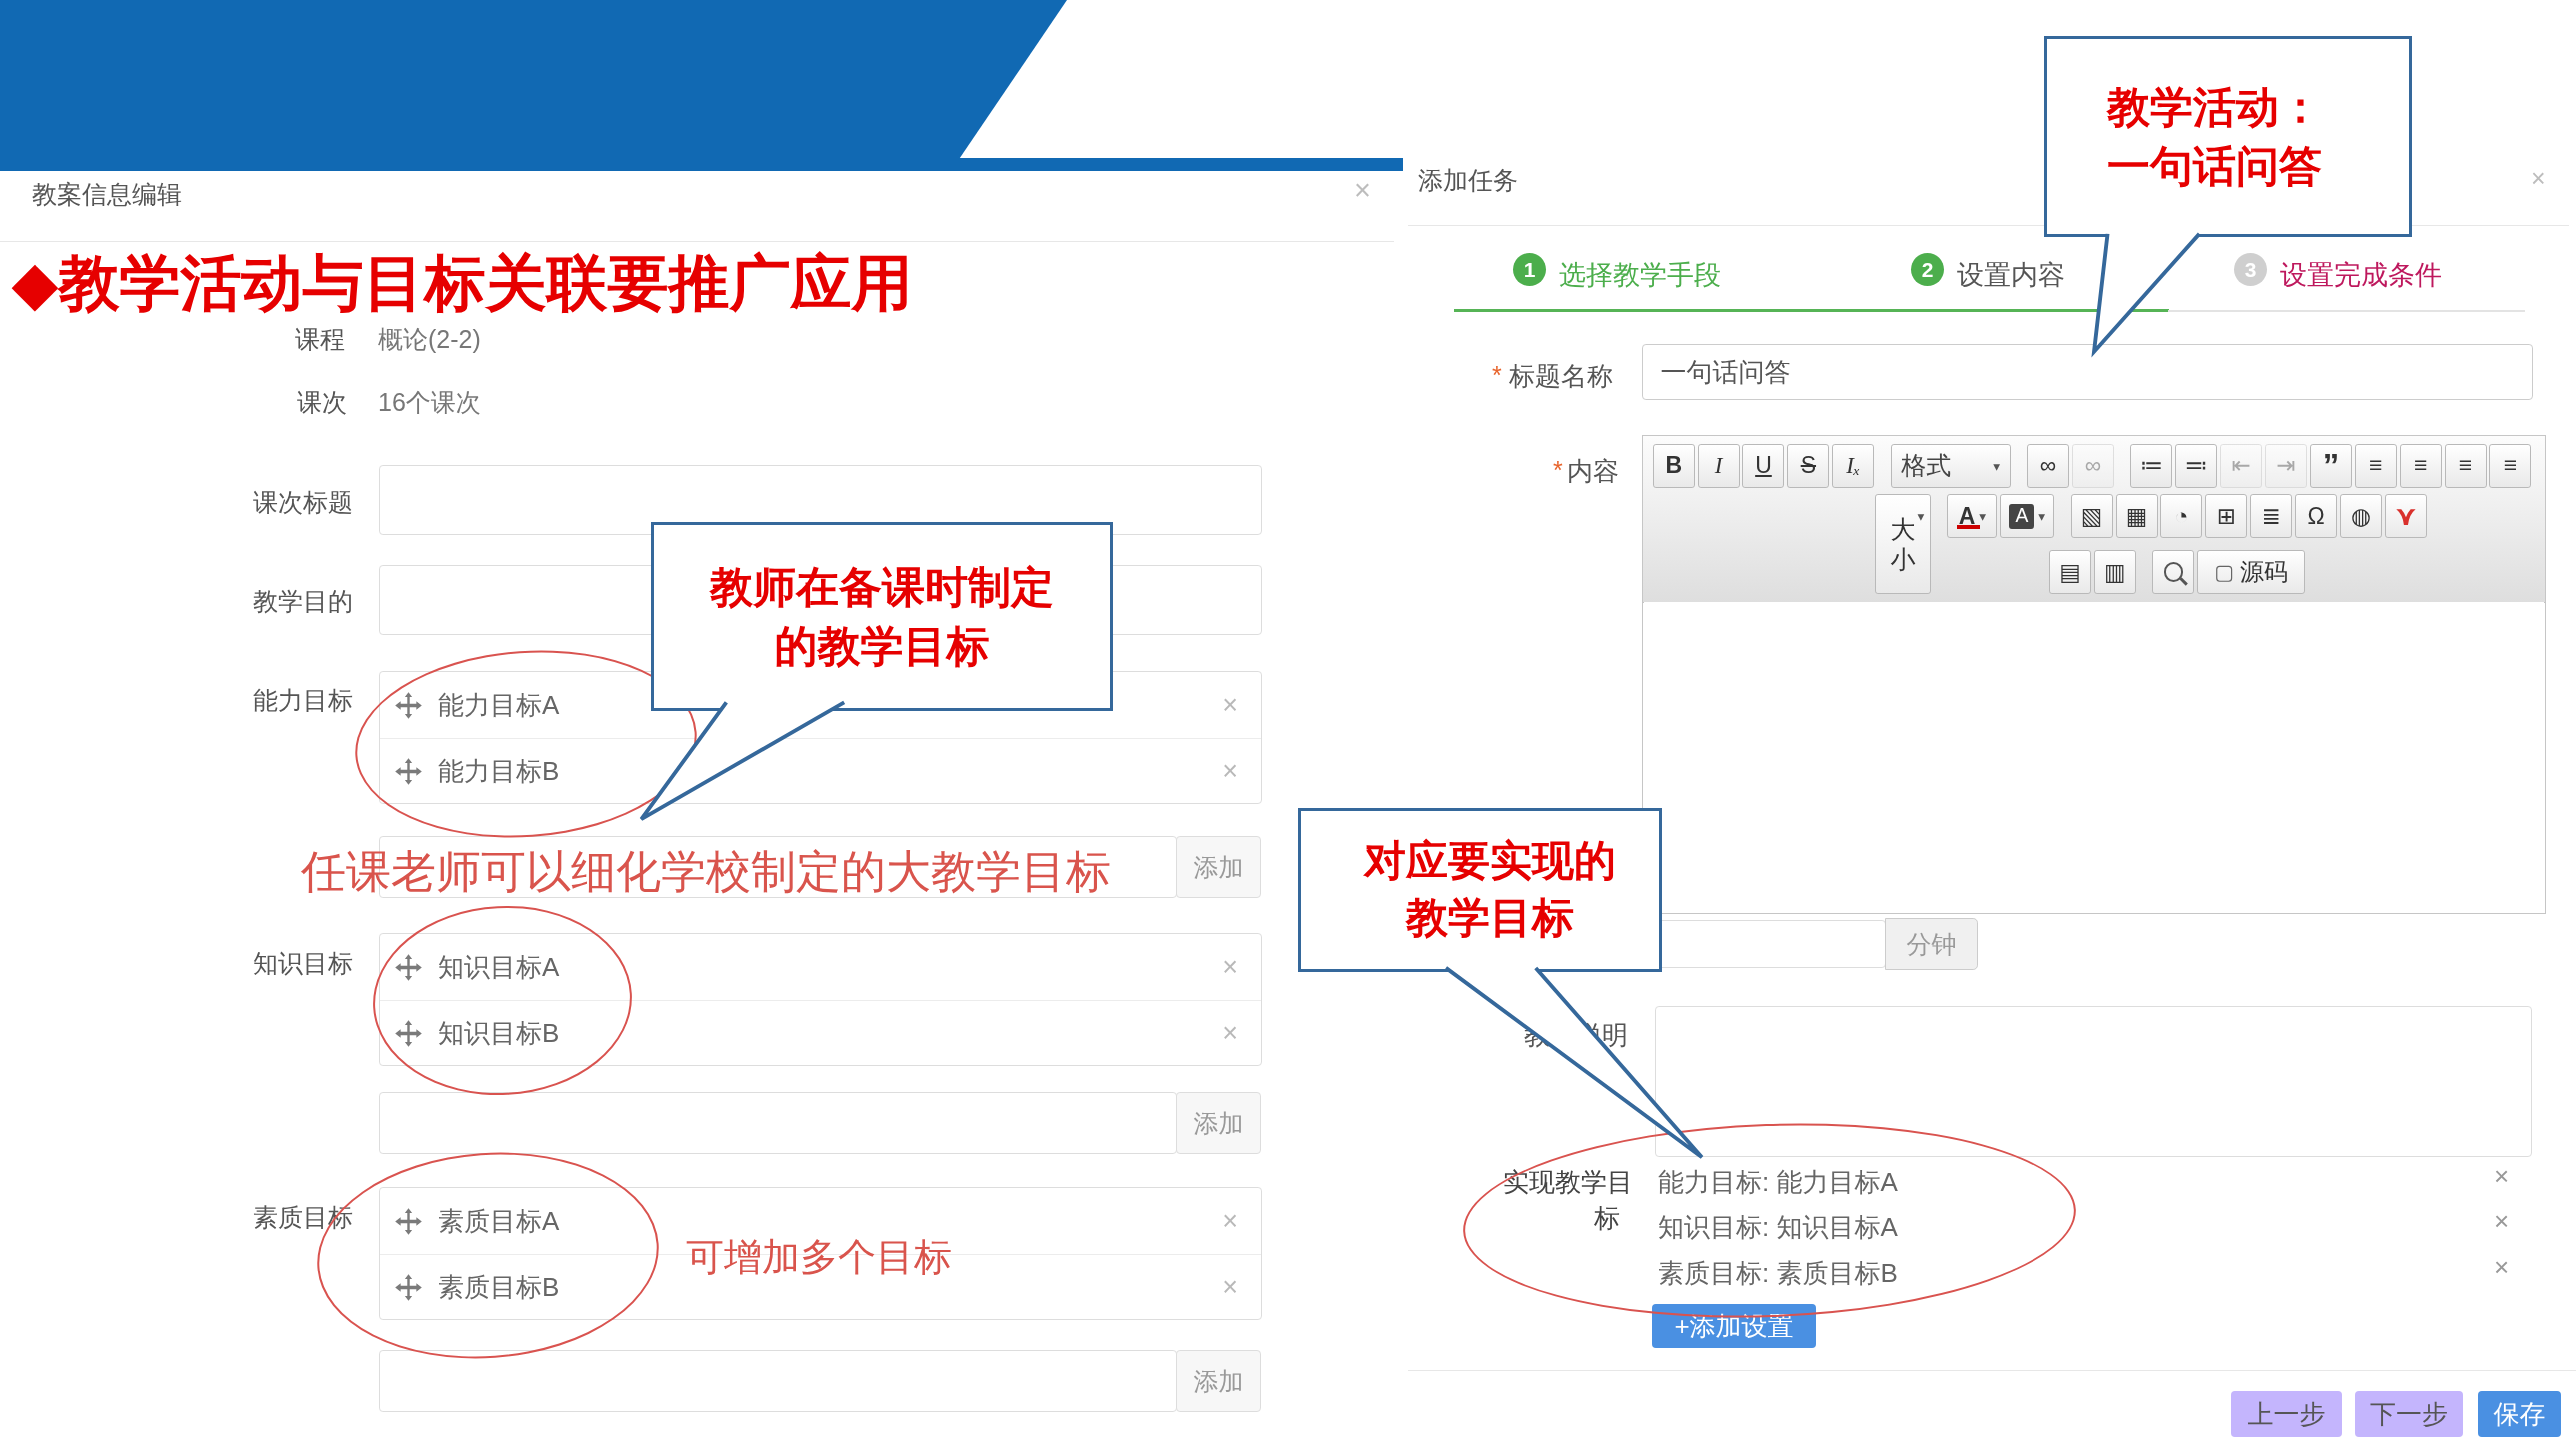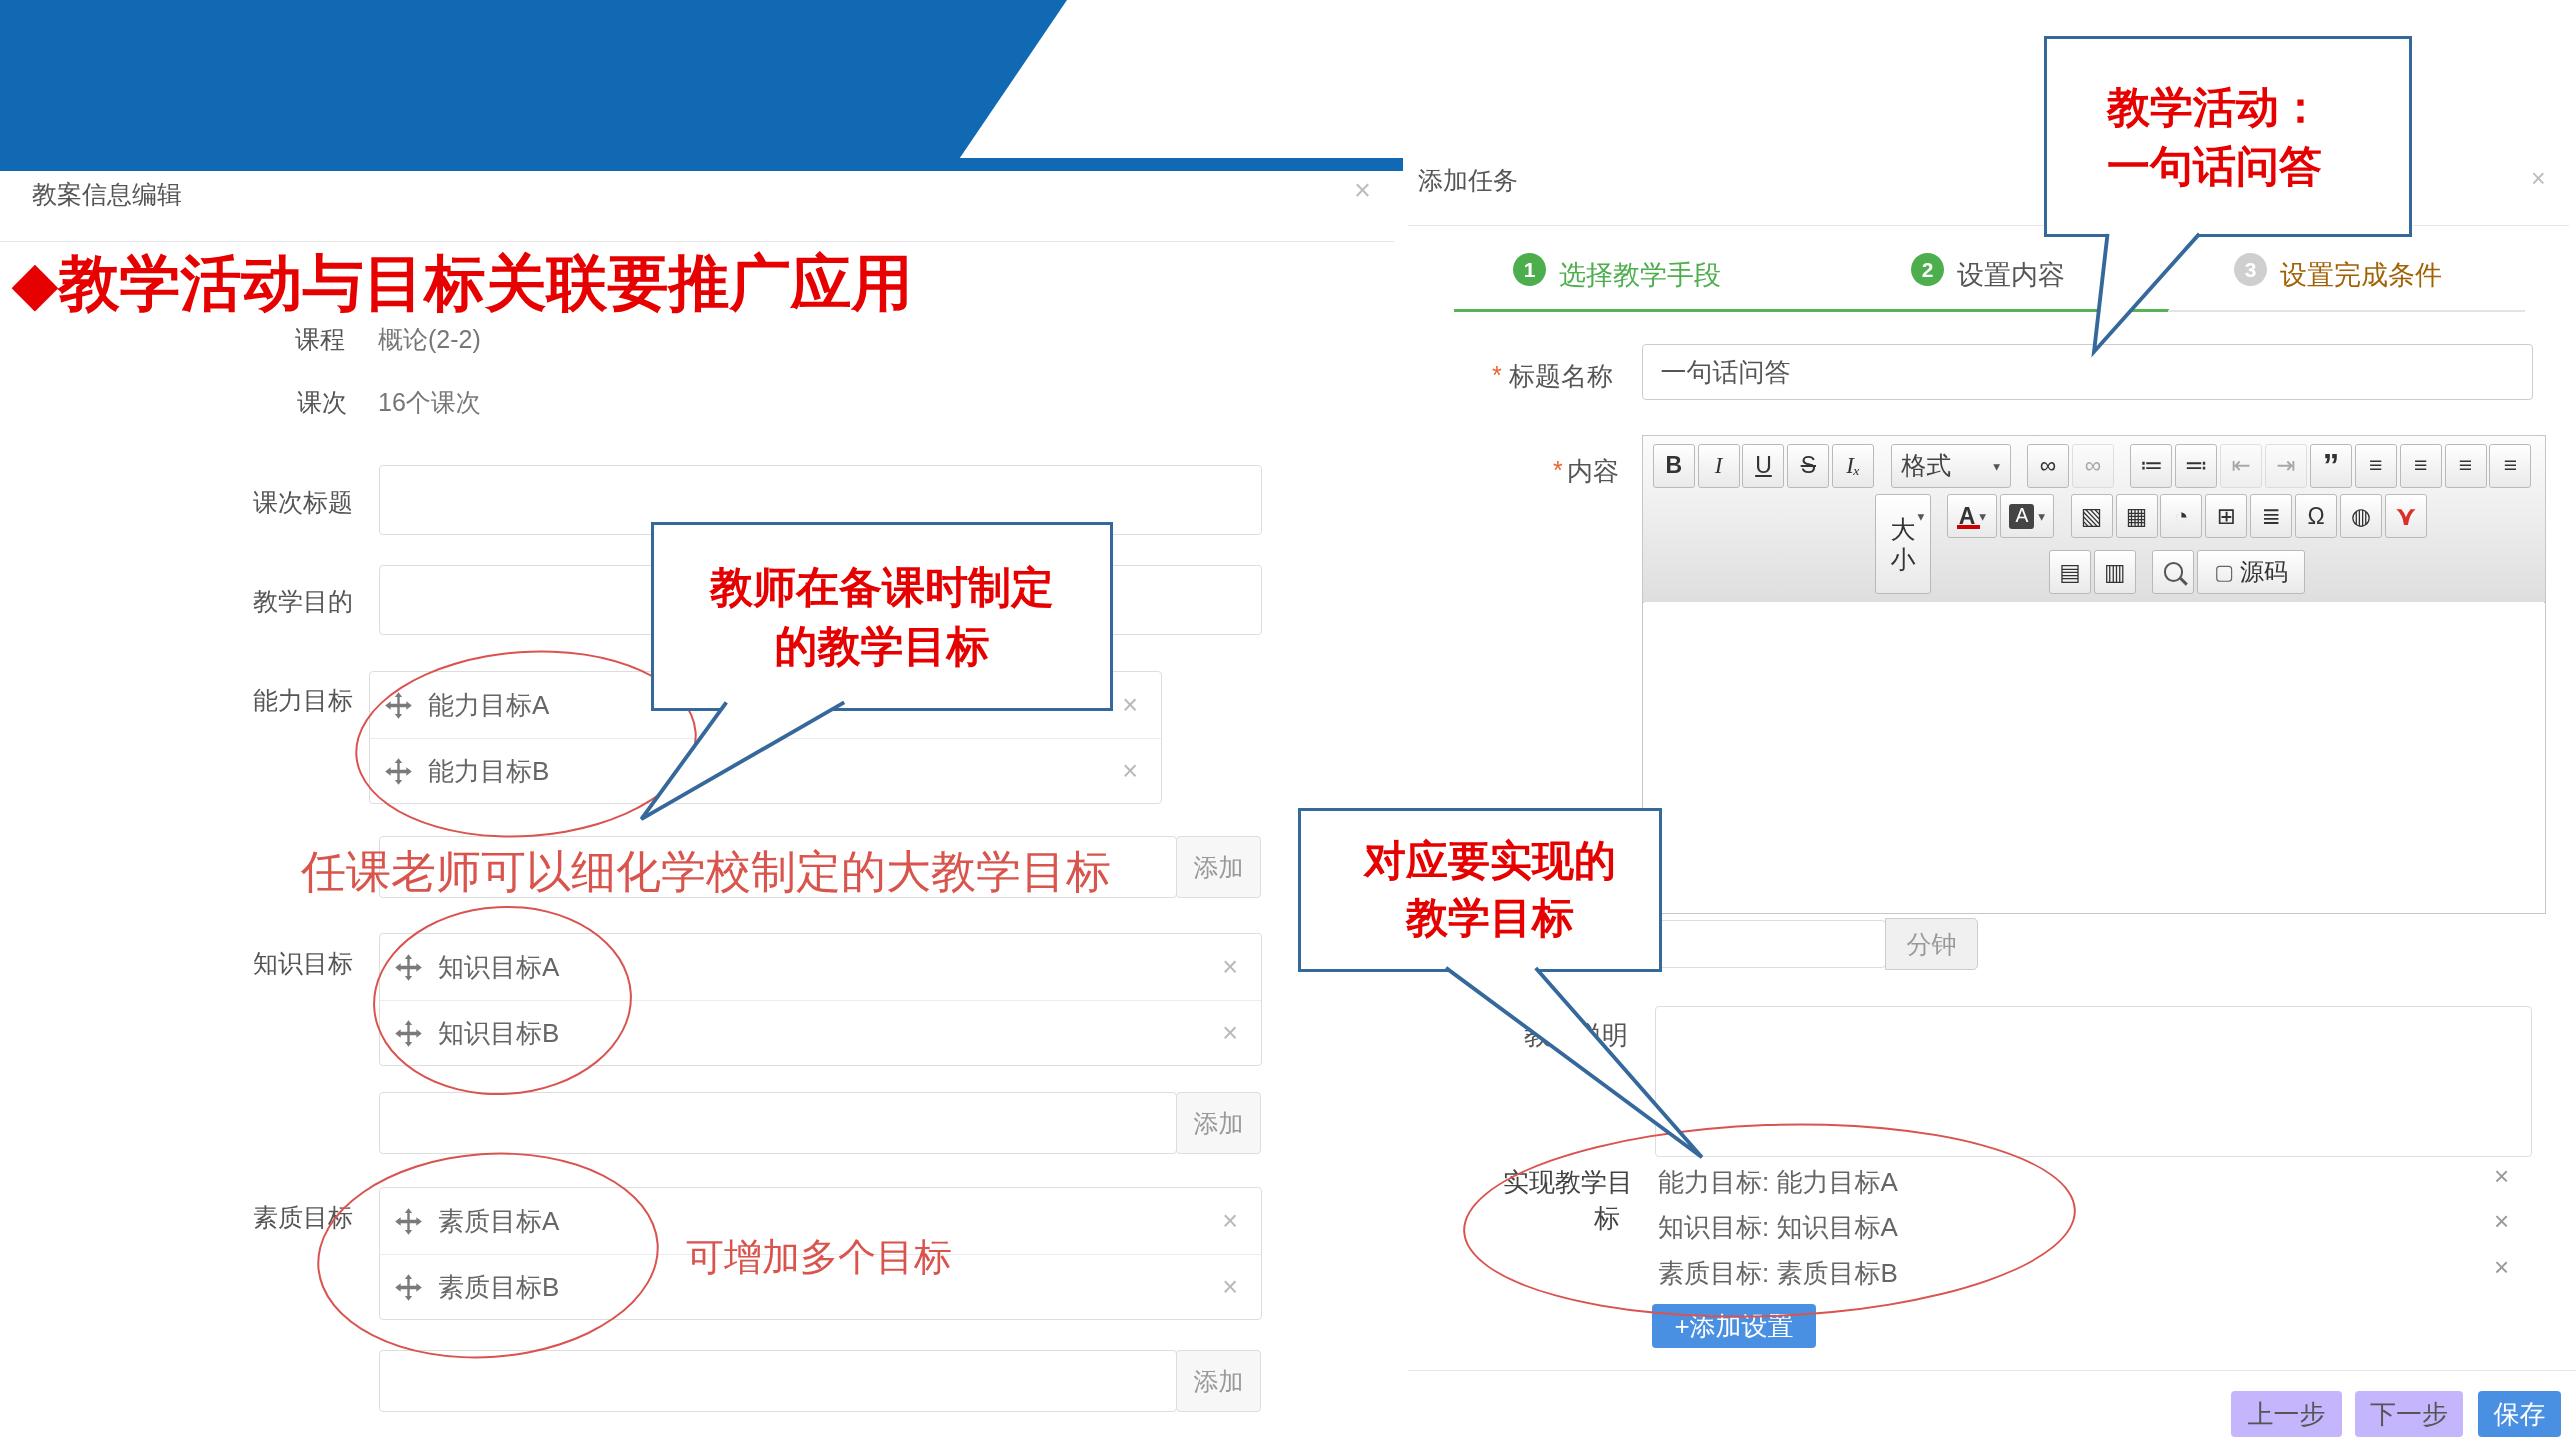--- a/index.html
+++ b/index.html
@@ -34,21 +34,21 @@
   
   .bubble{background:#fff;border:3.9px solid #35689b;z-index:10;box-sizing:border-box;
           display:flex;flex-direction:column;justify-content:center;}
   .btext{font-size:43px;font-weight:bold;color:#e60000;line-height:1.35;text-align:center;white-space:nowrap;}
   .tails{left:0;top:0;width:2576px;height:1450px;z-index:11;pointer-events:none;}
   
   .stepc{width:33px;height:33px;border-radius:50%;color:#fff;font-size:21px;font-weight:bold;
          display:flex;align-items:center;justify-content:center;}
   .stepc.done{background:#4cae4c;} .stepc.todo{background:#cfcfcf;}
   .stepl{font-size:27px;white-space:nowrap;}
-  .stepl.g{color:#4cae4c;} .stepl.d{color:#555;} .stepl.m{color:#a16207;}
+  .stepl.g{color:#4cae4c;} .stepl.d{color:#555;} .stepl.m{color:#be185d;}
   .ast{color:#e8642c;font-size:25px;}
   
   .editor{border:1px solid #c6c6c6;background:#fff;box-sizing:border-box;}
   .toolbar{position:absolute;left:0;top:0;right:0;height:166px;
            background:linear-gradient(#fcfcfc,#dedede);border-bottom:1px solid #c3c3c3;}
   .trow{position:absolute;display:flex;align-items:flex-start;}
   .tgroup{display:flex;background:transparent;margin-right:13.5px;}
   .tbtn{width:42px;height:44px;display:flex;align-items:center;justify-content:center;
         background:linear-gradient(#fff,#e9e9e9);border:1px solid #b9b9b9;border-radius:2.9px;
         margin-right:2.9px;font-size:23px;color:#333;box-sizing:border-box;position:relative;}
@@ -98,21 +98,21 @@
   <div class="abs lbl" style="left:297px;top:386px;">课次</div>
   <div class="abs val" style="left:378px;top:386px;">16个课次</div>
 
   <div class="abs lbl" style="left:253px;top:486px;">课次标题</div>
   <div class="abs" style="left:379px;top:465px;width:883px;height:70px;"><input class="inp" style=""></div>
 
   <div class="abs lbl" style="left:253px;top:585px;">教学目的</div>
   <div class="abs" style="left:379px;top:565px;width:883px;height:70px;"><input class="inp" style=""></div>
 
   <div class="abs lbl" style="left:253px;top:684px;">能力目标</div>
-  <div class="abs gbox" style="left:369px;top:671px;width:793px;height:133px;">
+  <div class="abs gbox" style="left:379px;top:671px;width:883px;height:133px;">
     <div class="grow">
       <span class="micon">
           <svg viewBox="0 0 24 24" width="29" height="29">
             <path d="M12 1 L15 5 H13 V10.5 H18.5 V8.5 L23 12 L18.5 15.5 V13.5 H13 V19 H15 L12 23 L9 19 H11 V13.5 H5.5 V15.5 L1 12 L5.5 8.5 V10.5 H11 V5 H9 Z" fill="#7a7a7a"></path>
           </svg>
         </span>
       <span class="gtext">能力目标A</span>
       <span class="gx">×</span>
     </div>
     <div class="grow">

